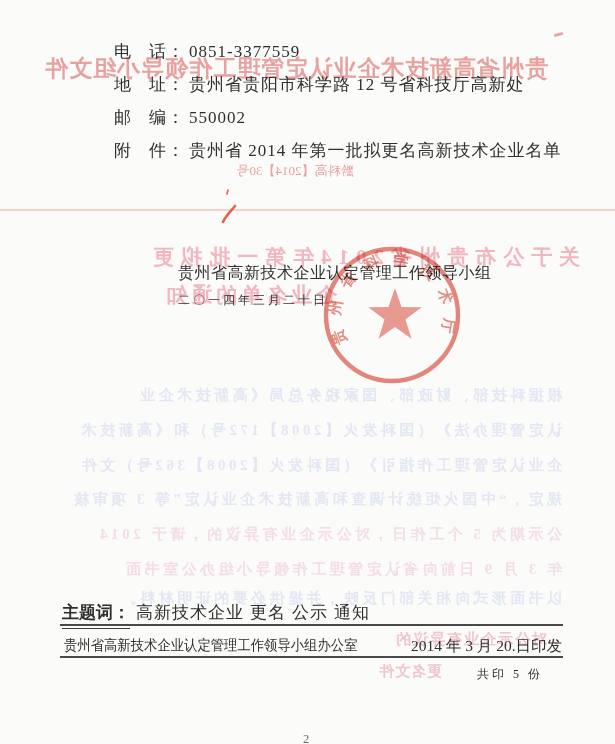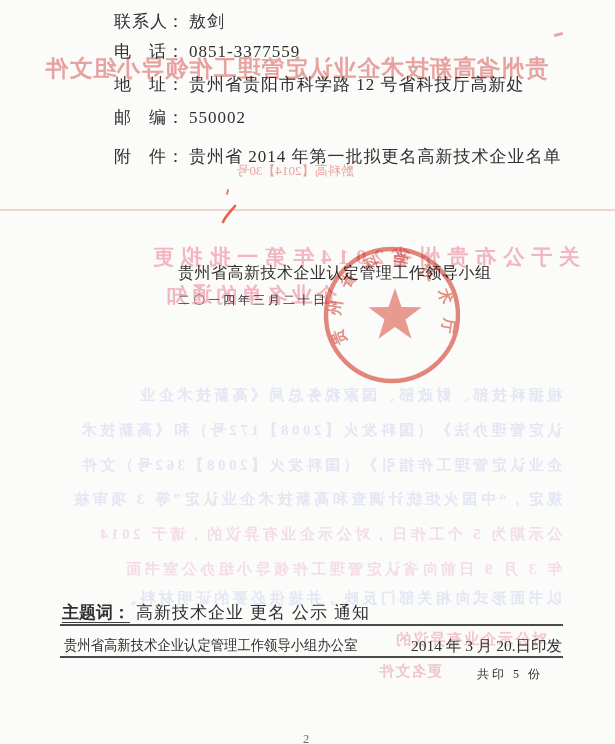--- a/index.html
+++ b/index.html
@@ -37,21 +37,21 @@
   .sig{left:178px;top:263px;width:400px;text-align:left;z-index:2;}
   .sig-org{font-size:16px;letter-spacing:0.5px;}
   .sig-agent{font-size:15px;margin-top:8px;letter-spacing:1px;}
   .sig-date{font-size:12px;margin-top:8px;letter-spacing:3px;}
   
   .seal{left:319px;top:242px;width:146px;height:146px;z-index:3;mix-blend-mode:multiply;opacity:.88;}
   
   .penmark{left:214px;top:186px;width:26px;height:40px;z-index:2;}
   
   .kw-row{top:601px;left:62px;width:502px;font-size:17px;white-space:nowrap;z-index:2;}
-  .kw-label{font-weight:bold;border-bottom:1.6px solid #3c3c3c;padding-bottom:0;}
+  .kw-label{font-weight:bold;border-bottom:1.6px solid #3c3c3c;padding-bottom:6px;}
   .kw-item{margin-left:6px;letter-spacing:1px;}
   .kw-item:first-of-type{margin-left:8px;}
   .rule{left:60px;width:503px;height:1.6px;background:#4a4a4a;z-index:2;}
   .rule1{top:624px;} .rule2{top:656px;}
   .office{top:636px;left:64px;font-size:14.5px;transform:scaleX(.92);transform-origin:left center;
     white-space:nowrap;z-index:2;}
   .printdate{top:636px;right:53px;font-size:15.5px;white-space:nowrap;z-index:2;margin-left:18px;}
   .copies{top:666px;right:72px;font-size:12px;letter-spacing:3px;z-index:2;}
   .pagenum{top:732px;left:303px;font-size:12.5px;color:#6b6b6b;z-index:2;}
 </style>
@@ -71,33 +71,30 @@
   <div class="abs bleed mir bleed-body tone-blue bl2">认定管理办法》（国科发火【2008】172号）和《高新技术</div>
   <div class="abs bleed mir bleed-body tone-blue bl3">企业认定管理工作指引》（国科发火【2008】362号）文件</div>
   <div class="abs bleed mir bleed-body tone-blue bl4">规定，“中国火炬统计调查和高新技术企业认定”等 3 项审核</div>
   <div class="abs bleed mir bleed-body tone-pink bl5">公示期为 5 个工作日，对公示企业有异议的，请于 2014</div>
   <div class="abs bleed mir bleed-body tone-pink bl6">年 3 月 9 日前向省认定管理工作领导小组办公室书面</div>
   <div class="abs bleed mir bleed-body tone-blue bl7">以书面形式向相关部门反映，并提供必要的证明材料。</div>
 
   <div class="abs bleed mir bleed-f1">，对公示企业有异议的</div>
   <div class="abs bleed mir bleed-f2">更名文件</div>
 
-  <div class="abs c-row" style="top:10px">
-    <span class="c-lbl">联系人</span><span class="c-colon">：</span><span>敖剑</span>
-  </div>
   <div class="abs c-row" style="top:40px">
     <span class="c-lbl">电话</span><span class="c-colon">：</span><span>0851-3377559</span>
   </div>
   <div class="abs c-row" style="top:73px">
     <span class="c-lbl">地址</span><span class="c-colon">：</span><span>贵州省贵阳市科学路 12 号省科技厅高新处</span>
   </div>
   <div class="abs c-row" style="top:106px">
     <span class="c-lbl">邮编</span><span class="c-colon">：</span><span>550002</span>
   </div>
-  <div class="abs c-row" style="top:145px">
+  <div class="abs c-row" style="top:139px">
     <span class="c-lbl">附件</span><span class="c-colon">：</span><span>贵州省 2014 年第一批拟更名高新技术企业名单</span>
   </div>
 
   <svg class="abs penmark" viewBox="0 0 26 40">
     <path d="M 21,20 C 16,26 11,31 9,36" stroke="#e8604d" stroke-width="2.6" fill="none" stroke-linecap="round"></path>
     <path d="M 14,4 L 13,8" stroke="#e8604d" stroke-width="1.6" fill="none" stroke-linecap="round"></path>
   </svg>
 
   <div class="abs sig">
     <div class="sig-org">贵州省高新技术企业认定管理工作领导小组</div>

